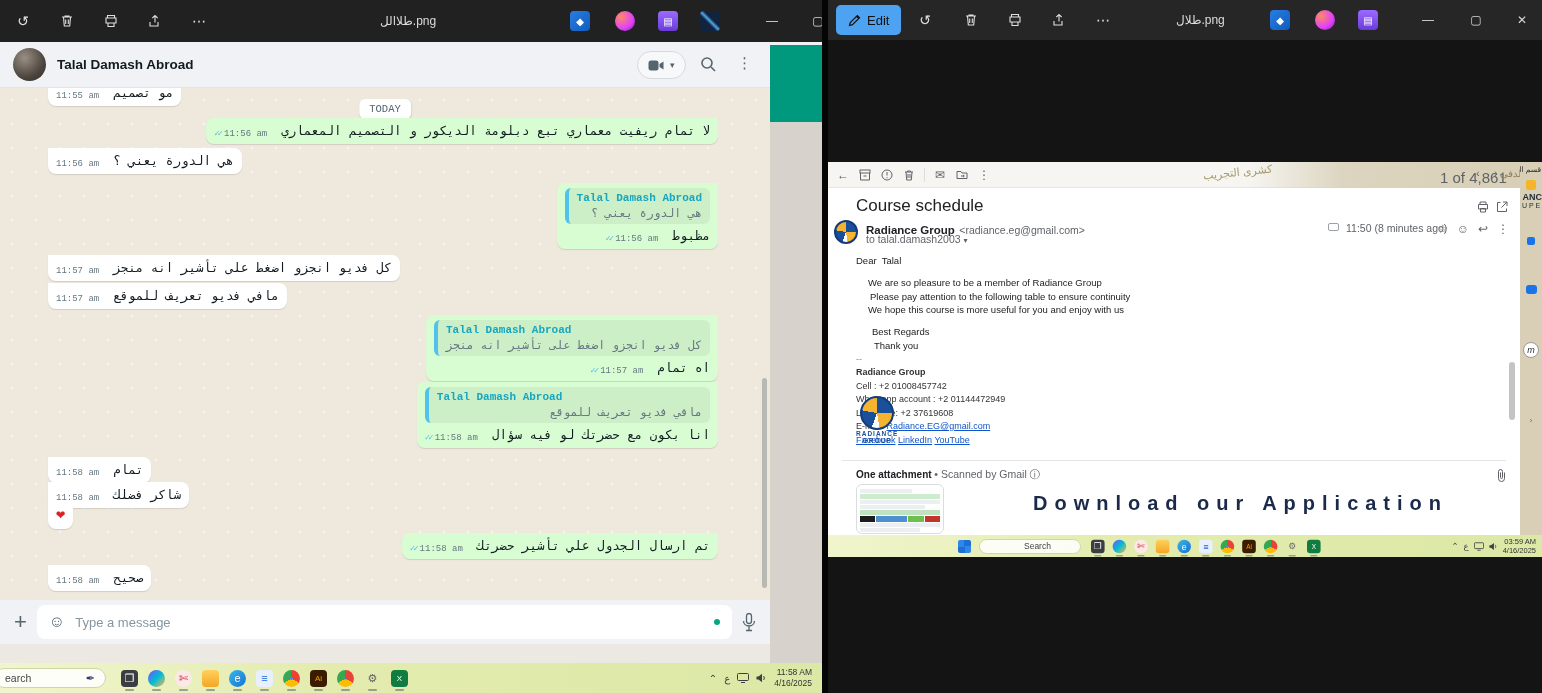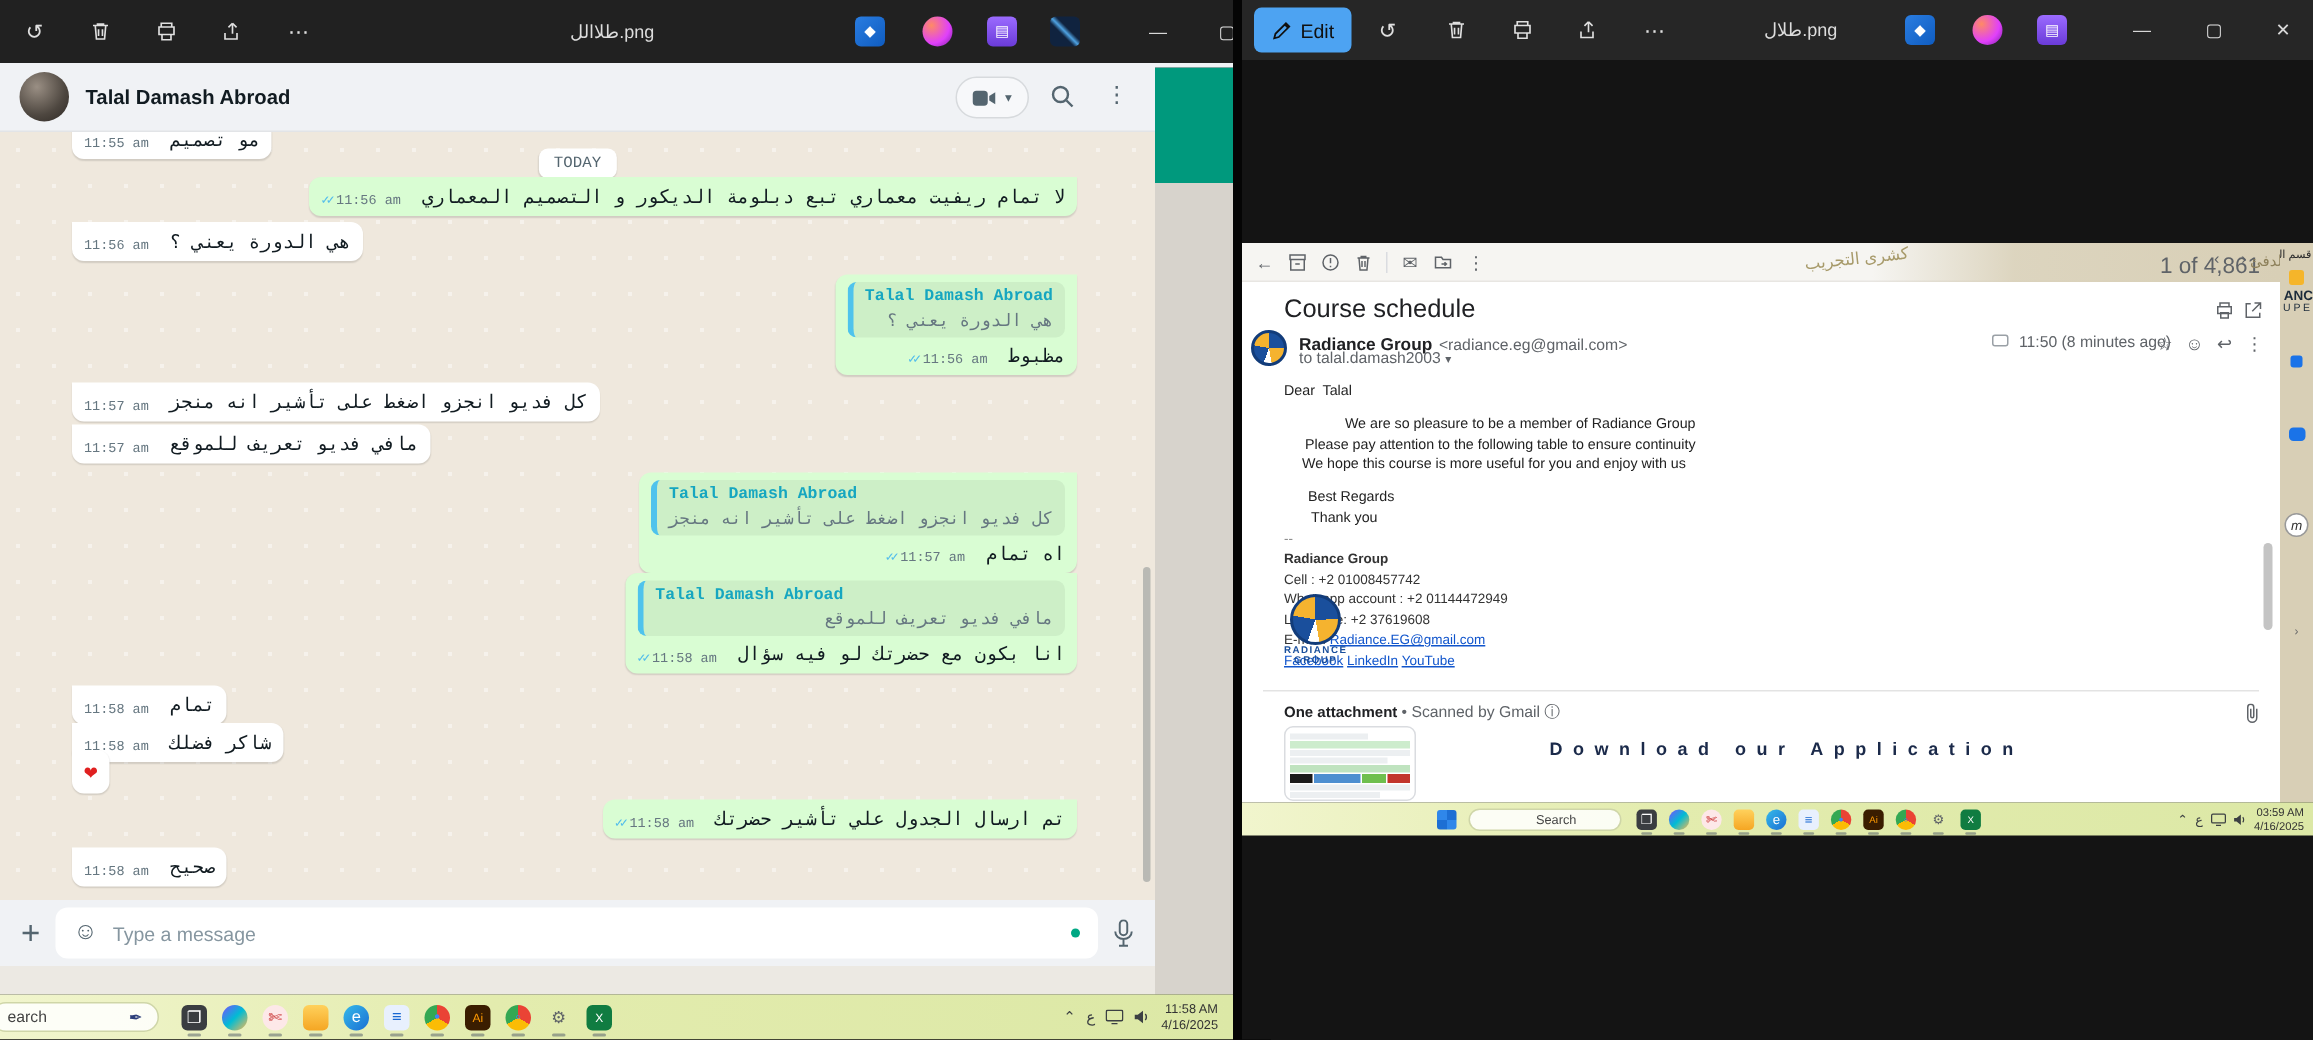--- a/index.html
+++ b/index.html
@@ -72,21 +72,21 @@
   .sender-name { font-size:11.5px; font-weight:bold; color:#202124; }
   .sender-email { font-size:10.5px; color:#5f6368; }
   .gm-small { font-size:10.5px; color:#5f6368; }
   .body-line { font-size:9.5px; color:#222; line-height:1.45; white-space:pre; }
   .sig-line { font-size:9px; color:#333; line-height:1.5; }
   a.lnk { color:#1155cc; text-decoration:underline; font-size:9px; }
   .logo-circle { width:34px; height:34px; border-radius:50%;
         background:conic-gradient(#1a4f9c 0 90deg,#f5b32f 90deg 170deg,#ffffff 170deg 200deg,#1a4f9c 200deg 280deg,#f5b32f 280deg 360deg);
         border:2px solid #123c7a; }
   .logo-word { font-size:6.5px; font-weight:bold; color:#1a4f9c; letter-spacing:1px; text-align:center; }
-  .banner { font-size:12px; font-weight:bold; color:#1b2a4a; letter-spacing:7px; white-space:nowrap; }
+  .banner { font-size:20px; font-weight:bold; color:#1b2a4a; letter-spacing:7px; white-space:nowrap; }
   .thumb { border:1px solid #dadce0; border-radius:6px; background:#fff; overflow:hidden; }
   .mini-row { height:4px; margin:1px 3px; background:#eceff1; }
   .mini-head { height:5px; margin:1px 3px; background:#cdeccd; }
   .mini-cells { display:flex; gap:1px; margin:1px 3px; height:6px; }
   .mini-cells div { flex:1; }
 
   svg.icon { display:block; }
 </style>
 </head>
 <body>
@@ -422,21 +422,21 @@
       <div class="abs" style="left:500px;top:61px;width:11px;height:8px;border:1px solid #9aa0a6;border-radius:2px;"></div>
       <div class="abs gm-small" style="left:518px;top:60px;">11:50 (8 minutes ago)</div>
       <div class="abs gm-ic" style="left:604px;top:56px;">☆</div>
       <div class="abs gm-ic" style="left:624px;top:56px;">☺</div>
       <div class="abs gm-ic" style="left:644px;top:56px;">↩</div>
       <div class="abs gm-ic" style="left:664px;top:56px;">⋮</div>
 
       <div class="abs" style="left:28px;top:92px;">
         <div class="body-line">Dear  Talal</div>
         <div style="height:8px;"></div>
-        <div class="body-line" style="padding-left:12px;text-align:right;">We are so pleasure to be a member of Radiance Group</div>
+        <div class="body-line" style="padding-left:12px;">We are so pleasure to be a member of Radiance Group</div>
         <div class="body-line" style="padding-left:14px;">Please pay attention to the following table to ensure continuity</div>
         <div class="body-line" style="padding-left:12px;">We hope this course is more useful for you and enjoy with us</div>
         <div style="height:8px;"></div>
         <div class="body-line" style="padding-left:16px;">Best Regards</div>
         <div class="body-line" style="padding-left:18px;">Thank you</div>
         <div class="sig-line" style="color:#888;">--</div>
         <div class="sig-line" style="font-weight:bold;">Radiance Group</div>
         <div class="sig-line">Cell : +2 01008457742</div>
         <div class="sig-line">Whatsapp account : +2 01144472949</div>
         <div class="sig-line">Land Line: +2 37619608</div>

